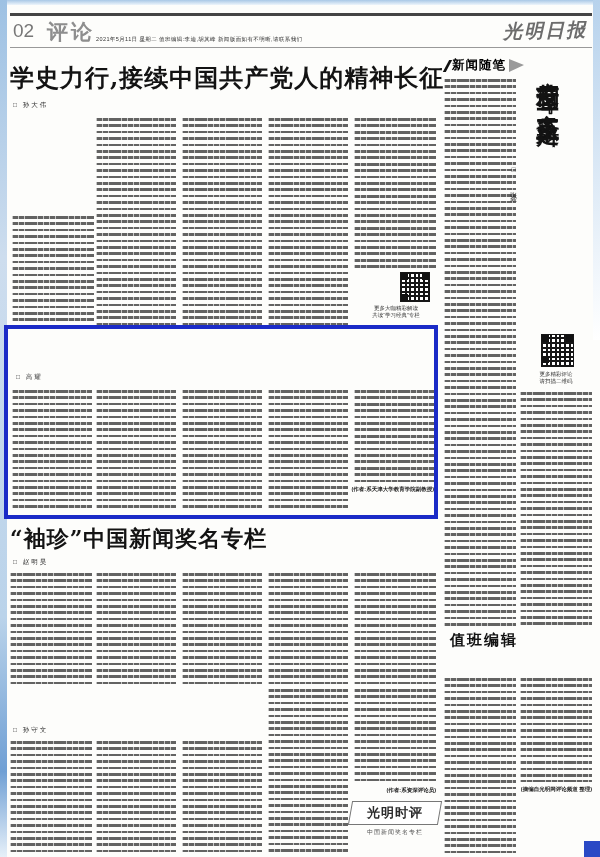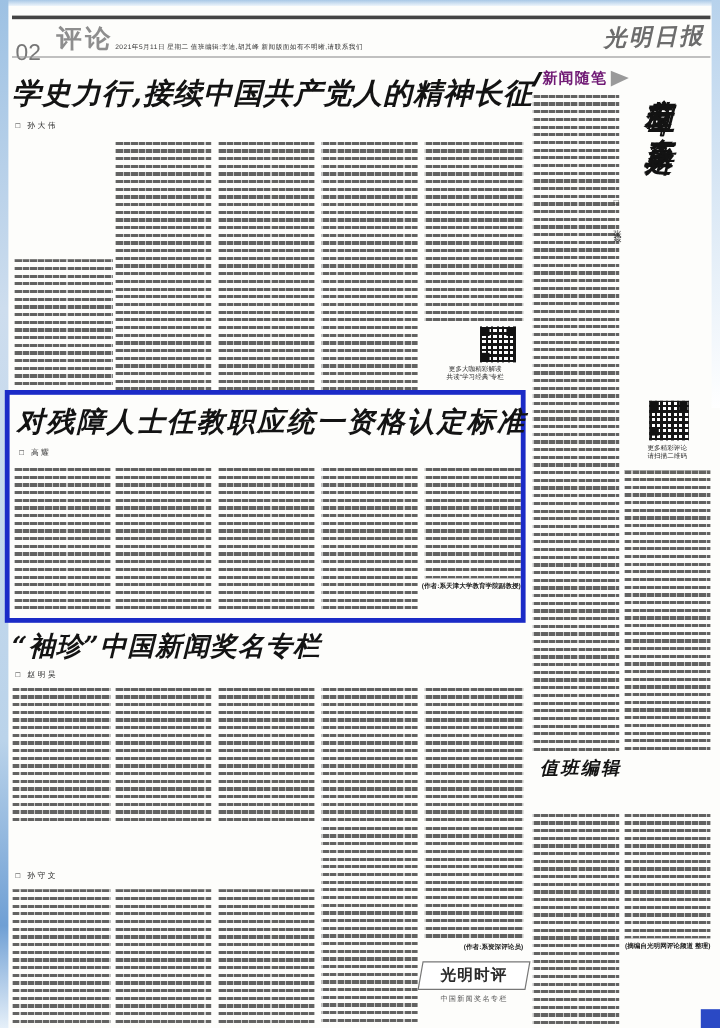--- a/index.html
+++ b/index.html
@@ -16,21 +16,21 @@
   .rule{position:absolute;background:#444;}
   .qr{position:absolute;background:
         repeating-linear-gradient(0deg,#161616 0 2px,transparent 2px 4.6px),
         repeating-linear-gradient(90deg,#161616 0 2px,#fff 2px 4.6px);}
   .qr::before{content:"";position:absolute;left:1px;top:1px;width:7px;height:7px;background:#111;
         box-shadow:0 21px 0 0 #111;}
   .qr::after{content:"";position:absolute;right:1px;top:1px;width:7px;height:7px;background:#111;}
   .cap{position:absolute;font-size:5.5px;line-height:7px;color:#333;text-align:center;}
   .author{position:absolute;font-size:6.5px;color:#333;letter-spacing:2px;}
   .endnote{position:absolute;font-size:5.5px;line-height:7px;color:#222;text-align:right;font-weight:bold;}
-  .hl{position:absolute;color:#131313;font-weight:bold;font-style:italic;}
+  .hl{position:absolute;color:#131313;font-weight:bold;}
   
   .arc-t{width:56px;height:9px;margin:0 auto;border:1.5px solid #666;border-bottom:none;border-radius:28px 28px 0 0;}
   .arc-b{width:56px;height:9px;margin:2px auto 0;border:1.5px solid #666;border-top:none;border-radius:0 0 28px 28px;}
   .pennant{width:0;height:0;border-left:15px solid #9a9a9a;border-top:6px solid transparent;border-bottom:7px solid transparent;}
   .slashmark{width:3px;height:12px;background:#111;transform:skewX(-28deg);}
   .para{border:1.5px solid #777;transform:skewX(-10deg);display:flex;align-items:center;justify-content:center;height:22px;background:#fff;}
   .cursor{position:absolute;left:-7px;bottom:2px;width:15px;height:15px;background:#2a2a2a;
           clip-path:polygon(0 0, 80% 48%, 47% 57%, 64% 95%, 50% 100%, 35% 64%, 0 80%);}
   .vert{writing-mode:vertical-rl;text-orientation:upright;}
 </style>
@@ -38,21 +38,21 @@
 <body>
 
 <div class="page">
 
   <div class="abs" style="left:0;top:0;width:600px;height:5px;background:linear-gradient(180deg,#a9c8e6,#eef5fb);"></div>
   <div class="abs" style="left:0;top:0;width:7px;height:857px;background:linear-gradient(180deg,#9dc1e3 0%,#cdddee 30%,#bad3ea 72%,#6f9fd4 90%,#e6f0f9 100%);"></div>
   <div class="abs" style="left:593px;top:0;width:7px;height:340px;background:linear-gradient(180deg,#b7d2ec,#ffffff);"></div>
   <div class="abs" style="left:584px;top:841px;width:16px;height:16px;background:#2a49c5;"></div>
 
   <div class="rule" style="left:10px;top:13px;width:582px;height:3px;"></div>
-  <div class="abs" style="left:13px;top:34px;font-size:19px;color:#777;">02</div>
+  <div class="abs" style="left:13px;top:20px;font-size:19px;color:#777;">02</div>
   <div class="abs" style="left:47px;top:18px;font-size:21px;font-weight:bold;color:#8e8e8e;letter-spacing:3px;">评论</div>
   <div class="abs" style="left:96px;top:36px;font-size:5.5px;color:#333;letter-spacing:.4px;">2021年5月11日 星期二  值班编辑:李迪,胡其峰  新闻版面如有不明晰,请联系我们</div>
   <div class="abs serif" style="left:503px;top:18px;font-size:19px;font-weight:bold;font-style:italic;color:#6c6c6c;letter-spacing:2px;transform:rotate(-1.5deg);">光明日报</div>
   <div class="rule" style="left:10px;top:47px;width:582px;height:1px;background:#999;"></div>
 
   <div class="hl serif" style="left:10px;top:62px;font-size:24px;letter-spacing:1px;">学史力行,接续中国共产党人的精神长征</div>
   <div class="author" style="left:13px;top:101px;">□ 孙大伟</div>
 
 
   <div class="gk" style="left:12px;top:216px;width:82px;height:110px;"></div>
@@ -61,21 +61,20 @@
   <div class="gk" style="left:268px;top:118px;width:80px;height:208px;"></div>
   <div class="gk" style="left:354px;top:118px;width:82px;height:150px;"></div>
 
   <div class="qr" style="left:400px;top:272px;width:30px;height:30px;"></div>
   <div class="cap" style="left:354px;top:305px;width:84px;">
     <span>更多大咖精彩解读</span><br>
     <span>共读“学习经典”专栏</span>
   </div>
 
   <div class="abs" style="left:4px;top:325px;width:434px;height:194px;border:4px solid #1b2bc7;box-sizing:border-box;"></div>
-  <div class="hl serif" style="left:14px;top:336px;font-size:23px;letter-spacing:2px;">对残障人士任教职应统一资格认定标准</div>
   <div class="author" style="left:16px;top:373px;">□ 高耀</div>
   <div class="gk" style="left:12px;top:390px;width:80px;height:120px;"></div>
   <div class="gk" style="left:96px;top:390px;width:80px;height:120px;"></div>
   <div class="gk" style="left:182px;top:390px;width:80px;height:120px;"></div>
   <div class="gk" style="left:268px;top:390px;width:80px;height:120px;"></div>
   <div class="gk" style="left:354px;top:390px;width:80px;height:92px;"></div>
   <div class="endnote" style="left:350px;top:486px;width:84px;">(作者:系天津大学教育学院副教授)</div>
 
   <div class="hl serif" style="left:10px;top:524px;font-size:22px;letter-spacing:1px;">“袖珍”中国新闻奖名专栏</div>
   <div class="author" style="left:13px;top:558px;">□ 赵明昊</div>
@@ -96,21 +95,21 @@
 
   <div class="abs" style="left:350px;top:801px;width:90px;">
     <div class="para">
       <span style="transform:skewX(10deg);font-size:13px;font-weight:bold;color:#2a2a2a;letter-spacing:1px;">光明时评</span>
     </div>
     <div style="text-align:center;font-size:6px;color:#555;margin-top:3px;letter-spacing:1px;">中国新闻奖名专栏</div>
   </div>
 
   <div class="abs" style="left:446px;top:57px;display:flex;align-items:center;gap:3px;">
     <span class="slashmark"></span>
-    <span style="font-size:12.5px;font-weight:bold;color:#701a75;letter-spacing:1px;font-family:Liberation Mono, monospace;">新闻随笔</span>
+    <span style="font-size:12.5px;font-weight:bold;color:#000000;letter-spacing:1px;font-family:Liberation Mono, monospace;">新闻随笔</span>
     <span class="pennant"></span>
   </div>
   <div class="gk" style="left:444px;top:79px;width:72px;height:547px;"></div>
 
   <div class="vert author" style="left:508px;top:166px;font-size:7px;letter-spacing:3px;">□ 张焱</div>
   <div class="vert hl serif" style="left:536px;top:64px;height:296px;font-size:23px;letter-spacing:1px;line-height:1.1;">疫苗专利,多一点『正正之辩』</div>
 
   <div class="qr" style="left:541px;top:334px;width:33px;height:33px;"></div>
   <div class="cap" style="left:518px;top:371px;width:76px;">
     <span>更多精彩评论</span><br>

